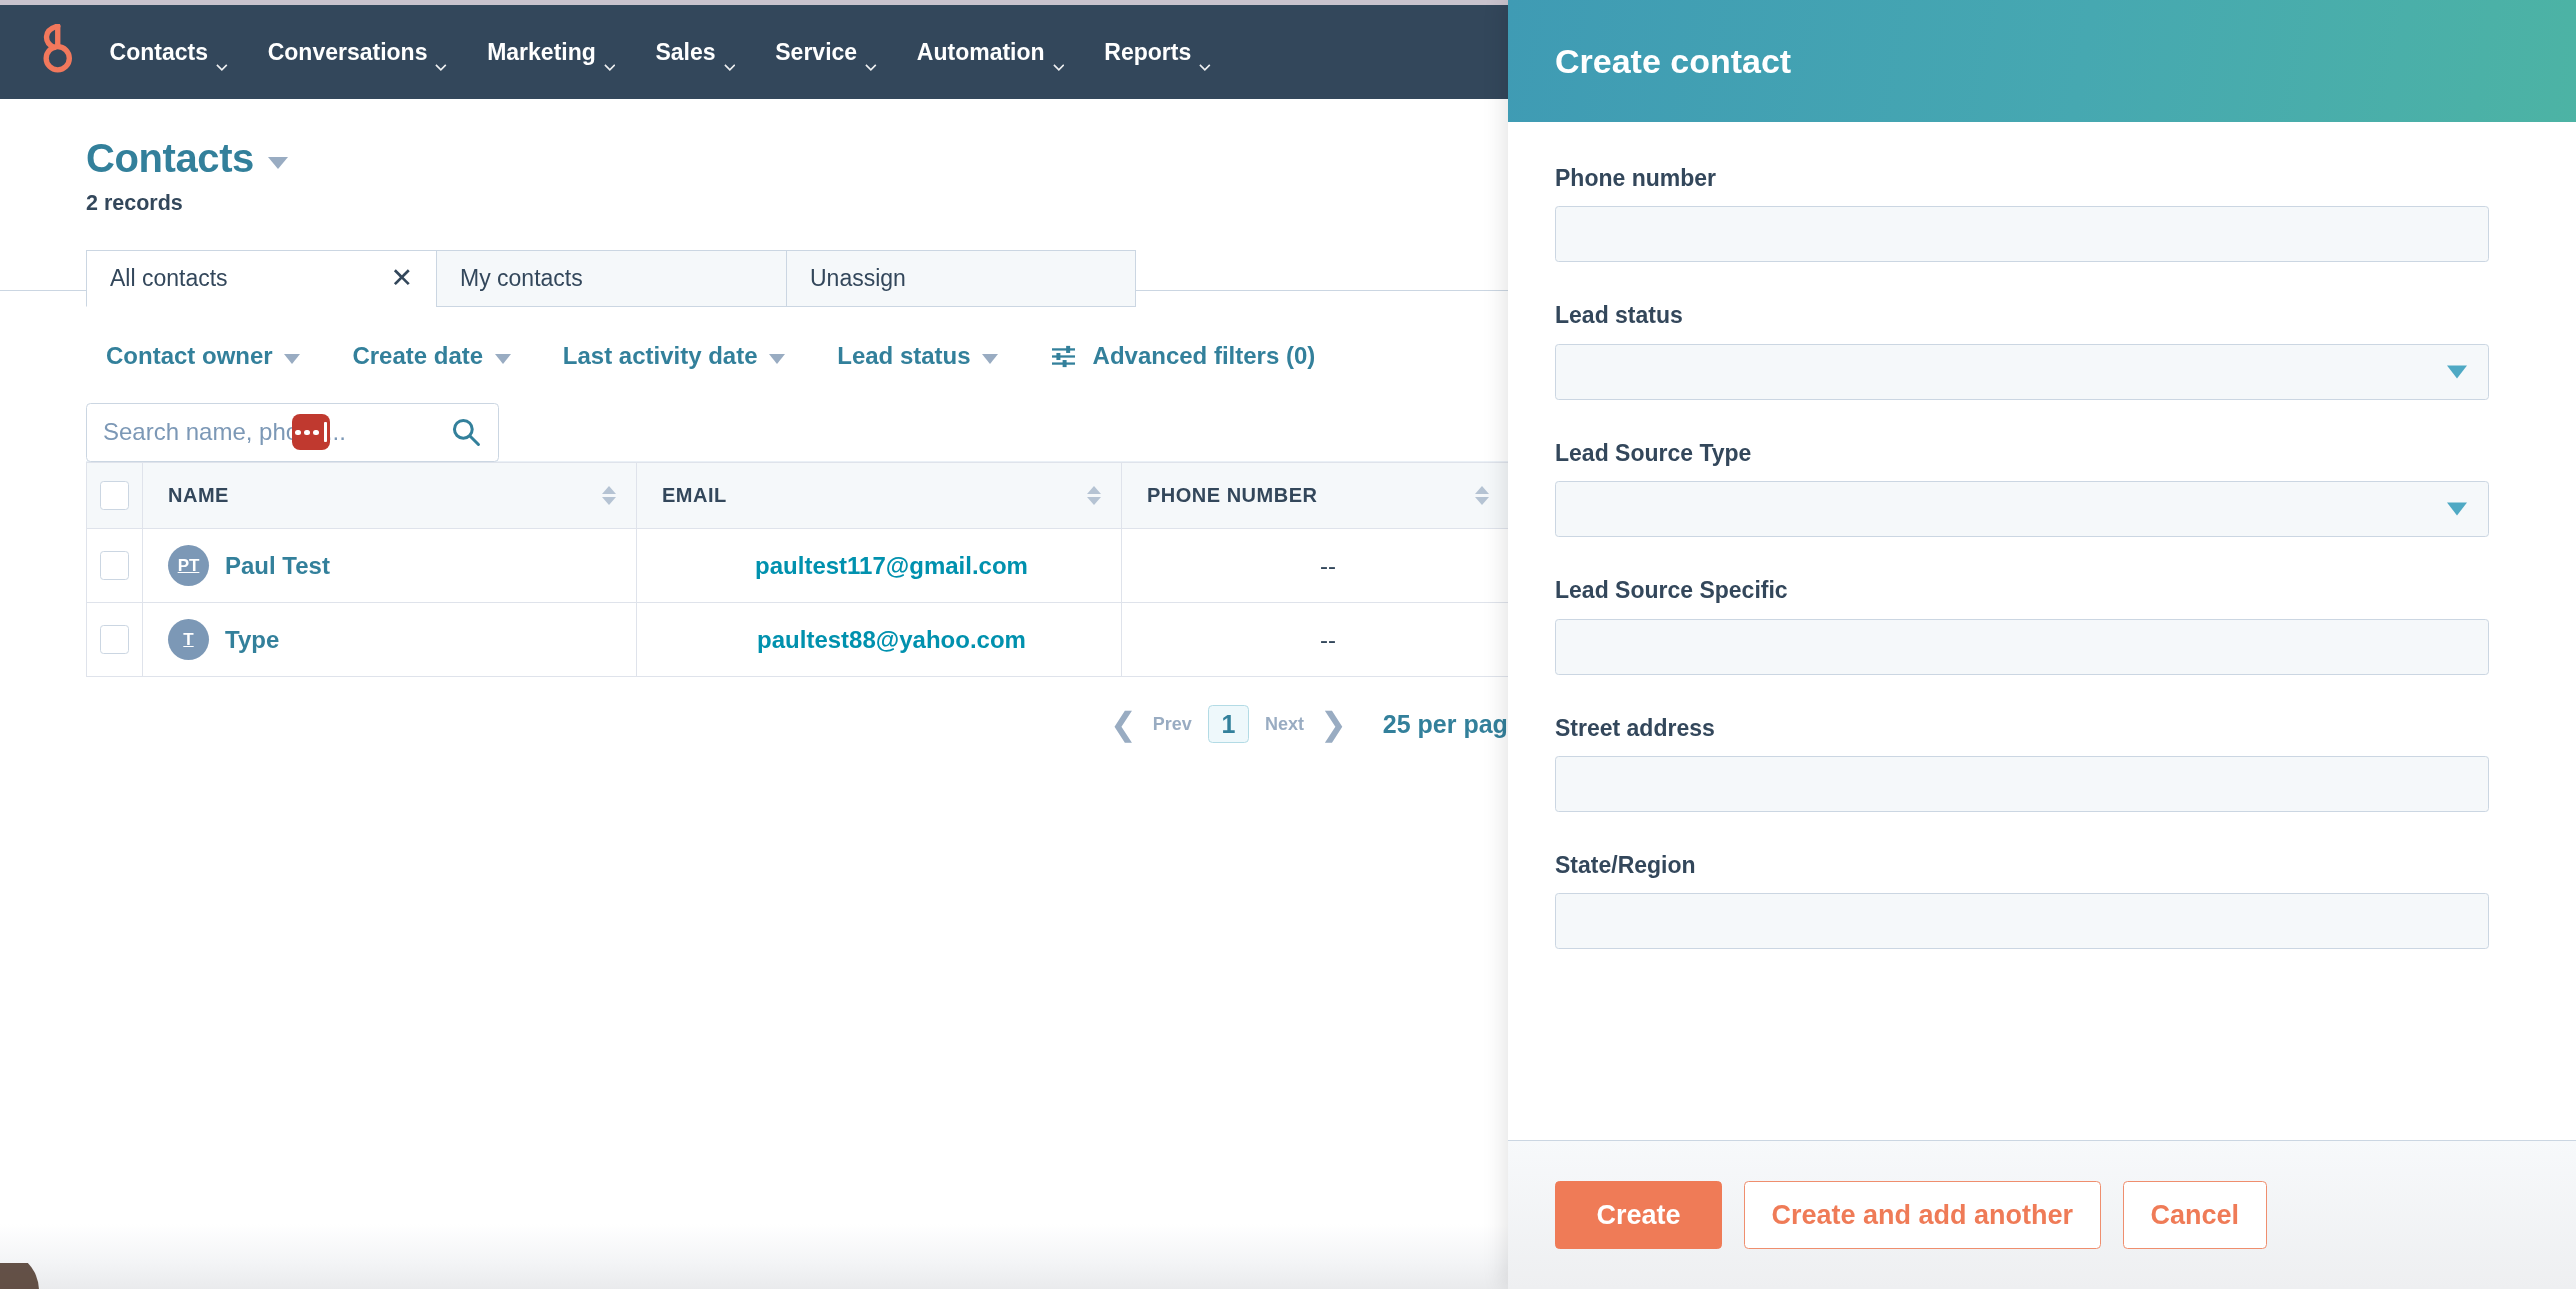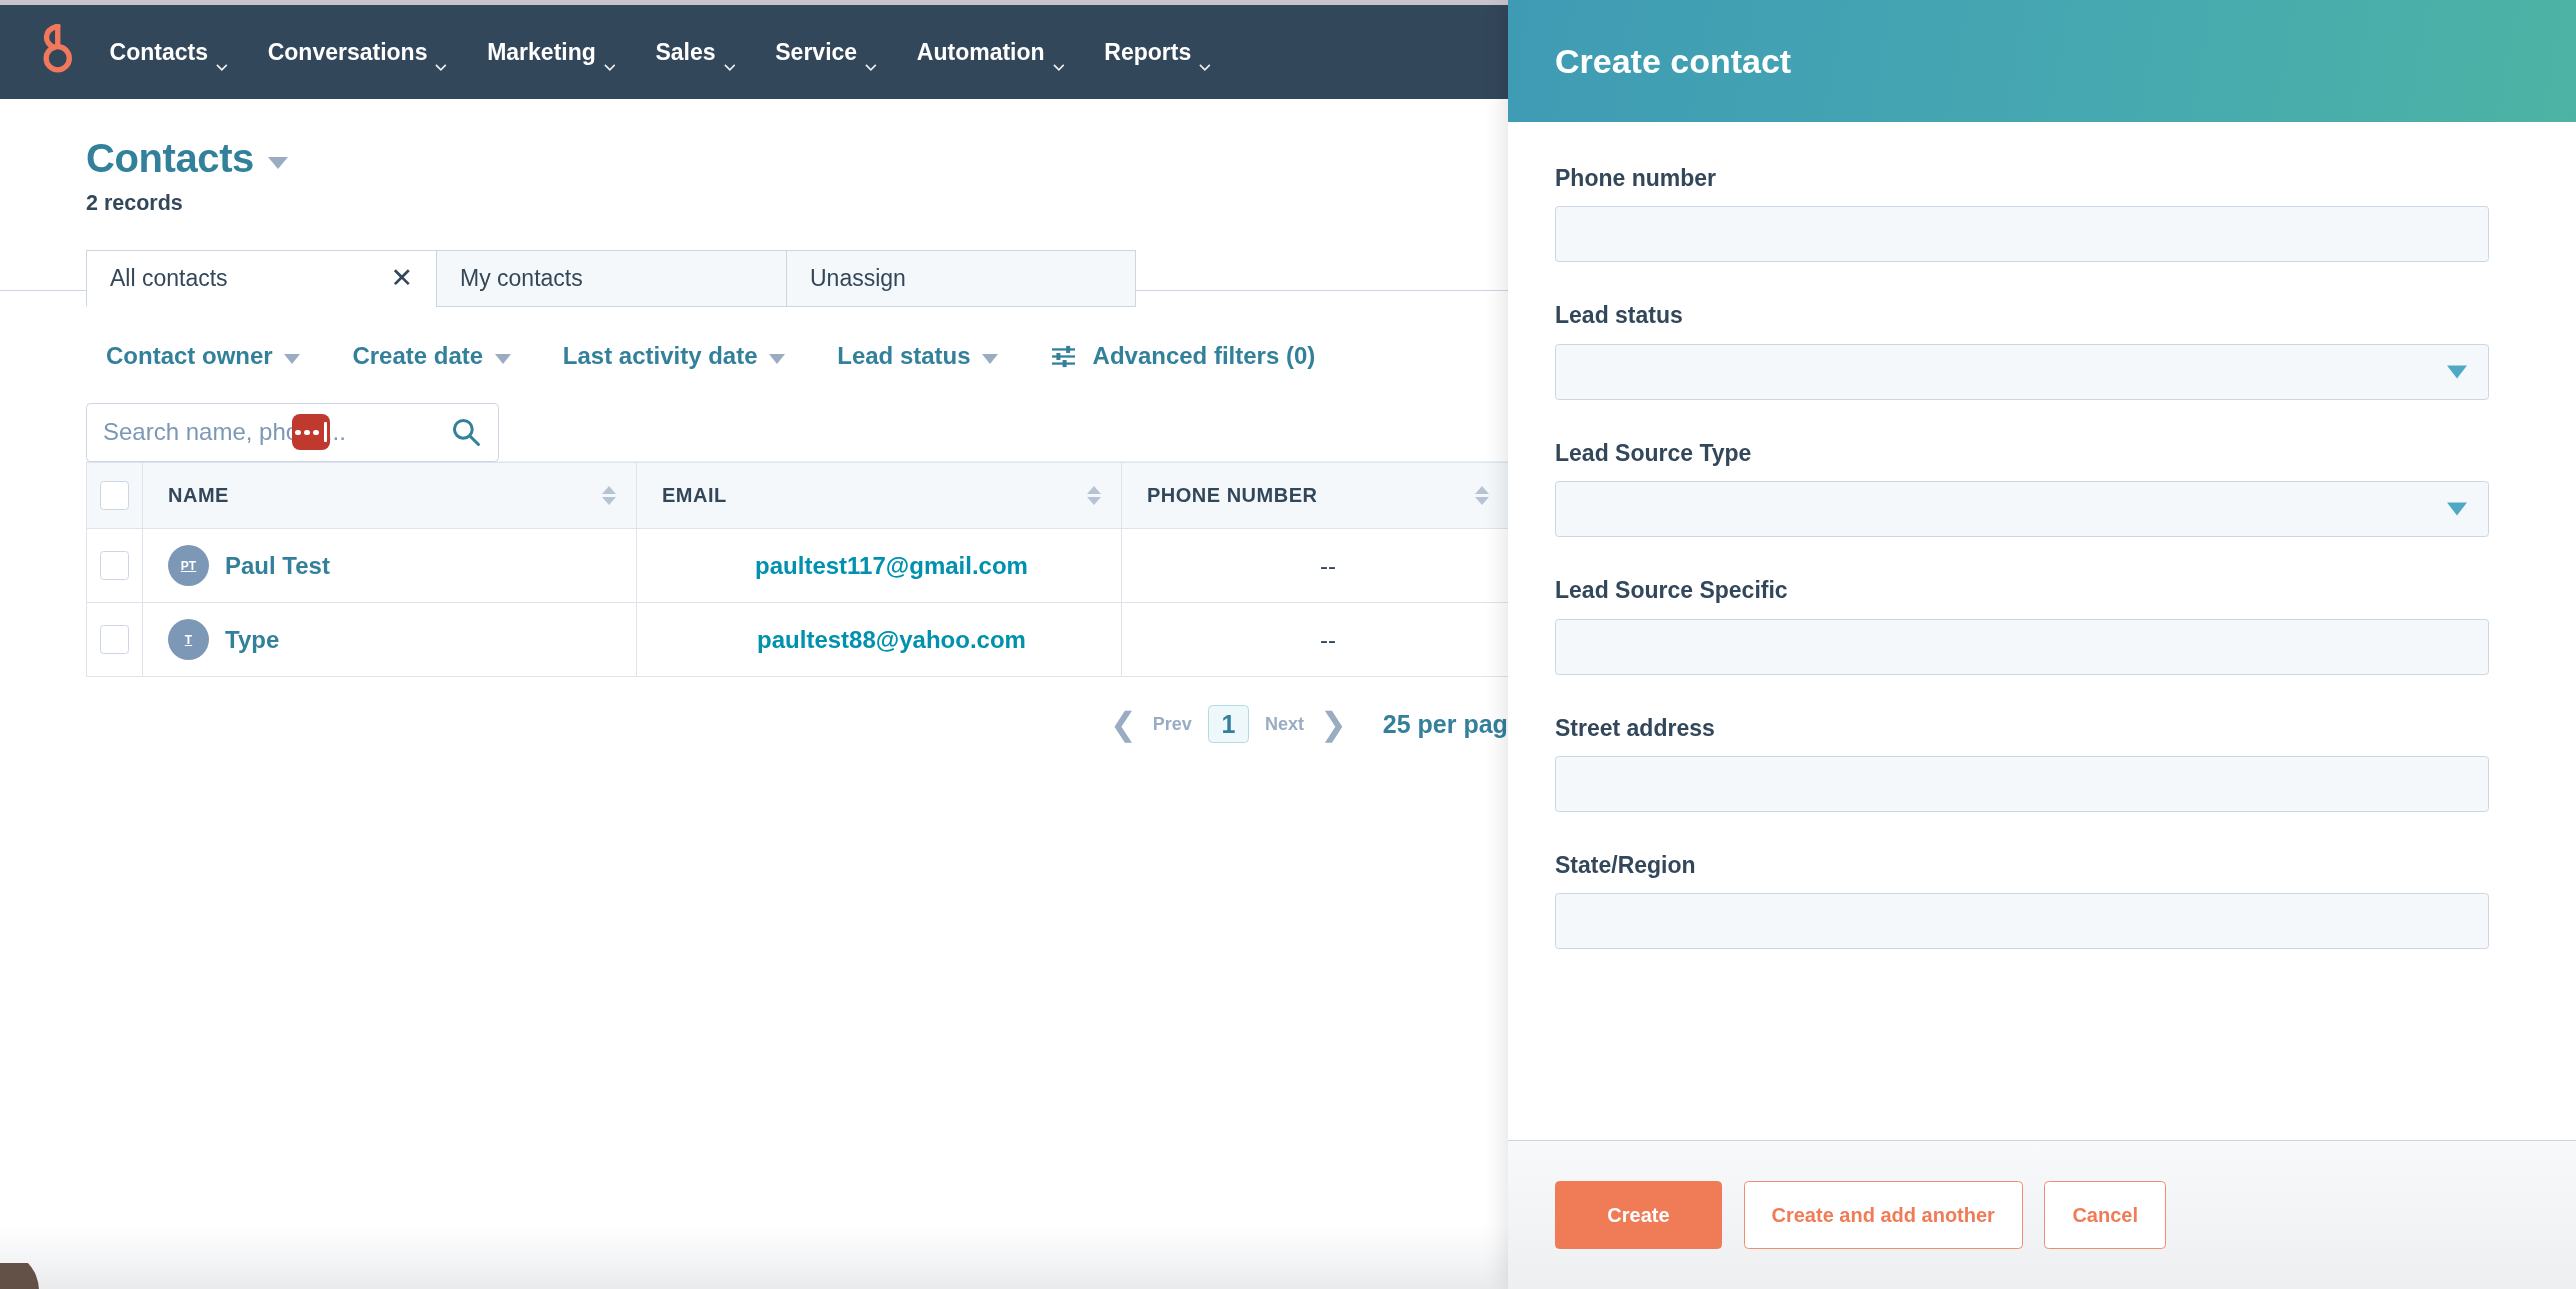--- a/index.html
+++ b/index.html
@@ -184,21 +184,21 @@
   .chk-cell { text-align: center; }
   .chkbox {
     width: 29px; height: 29px; border: 0.9px solid #cbd6e2; border-radius: 3.6px;
     background: #ffffff; display: inline-block; cursor: pointer;
     vertical-align: middle;
   }
   table.grid tbody td { height: 74px; background: #ffffff; }
   .name-cell { display: flex; align-items: center; gap: 16px; padding-left: 25px; }
   .avatar {
     width: 41px; height: 41px; border-radius: 50%; background: #7c98b6;
-    color: #ffffff; font-size: 12px; font-weight: 700;
+    color: #ffffff; font-size: 17px; font-weight: 700;
     display: flex; align-items: center; justify-content: center;
     flex-shrink: 0;
     text-decoration: underline;
   }
   .link {
     color: #0091ae; font-size: 24px; font-weight: 700; cursor: pointer;
     text-decoration: none;
   }
   .name-link { color: #33809b; }
   .dash { color: #33475b; font-size: 24px; padding-left: 25px; }
@@ -279,21 +279,21 @@
   }
 
   .panel-footer {
     flex-shrink: 0; height: 149px;
     border-top: 0.9px solid #cbd6e2;
     background: linear-gradient(to bottom, #f7f9fb 0%, #eeeff1 100%);
     display: flex; align-items: center; gap: 21.5px;
     padding: 0 47px;
   }
   .btn {
-    height: 68px; border-radius: 4.5px; font-size: 20px; font-weight: 700;
+    height: 68px; border-radius: 4.5px; font-size: 27px; font-weight: 700;
     display: flex; align-items: center; justify-content: center;
     cursor: pointer; white-space: nowrap; padding: 0 27px;
   }
   .btn-primary { background: #ef7b57; color: #ffffff; border: 0.9px solid #ef7b57; min-width: 167px; }
   .btn-secondary { background: #ffffff; color: #ef7b57; border: 0.9px solid #ef8e6e; }
 </style>
 </head>
 <body>
 
 <div id="root">

